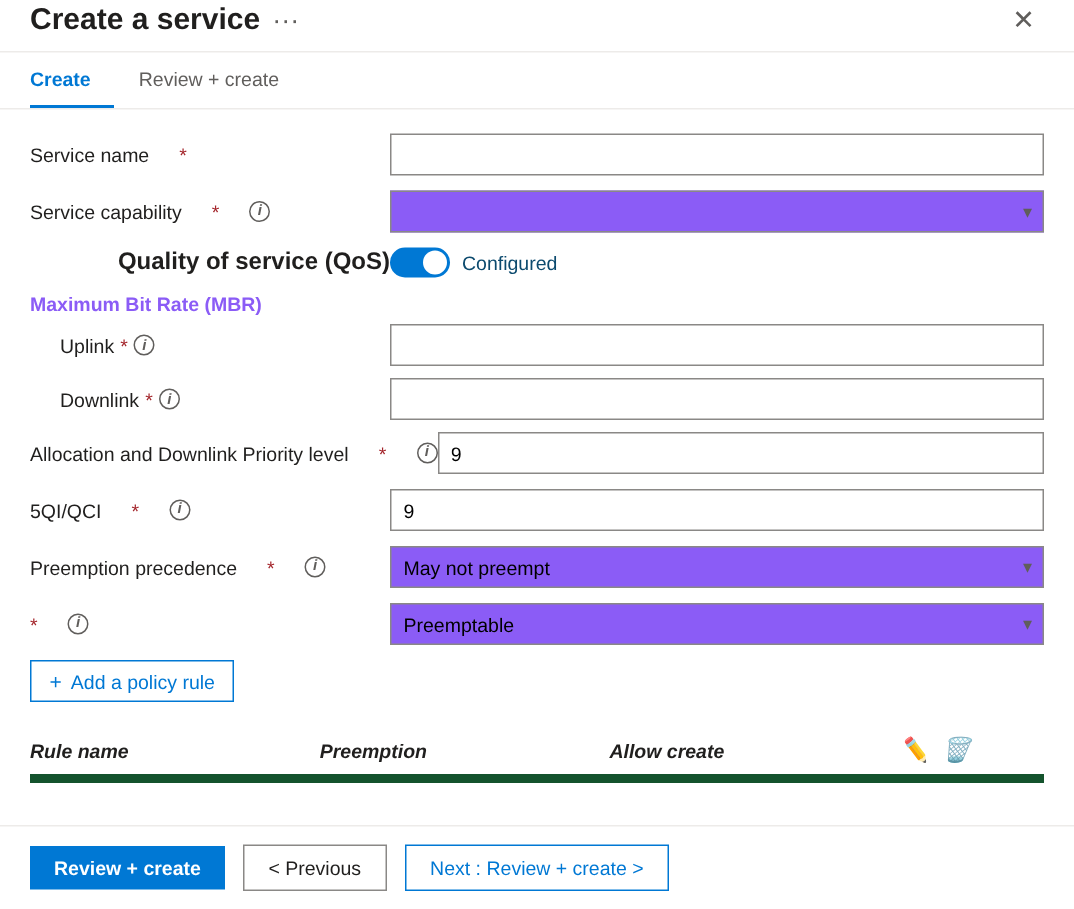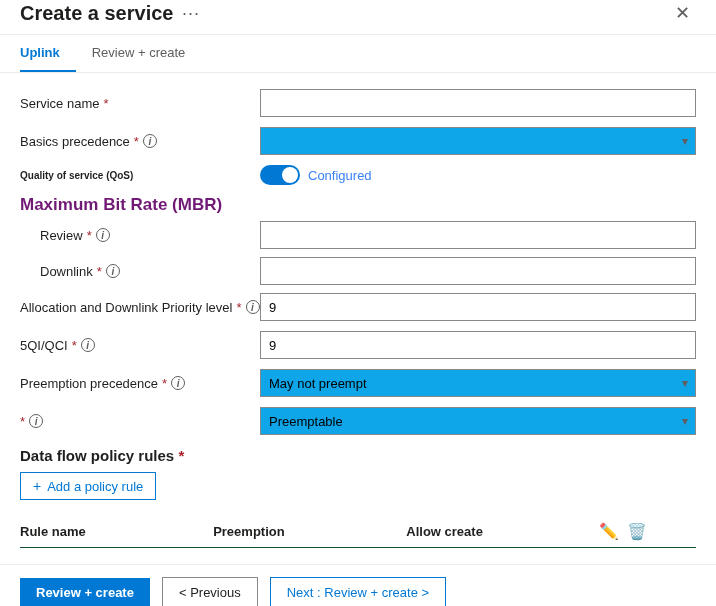--- a/index.html
+++ b/index.html
@@ -79,22 +79,22 @@
     .form-row {
       display: flex;
       align-items: center;
       margin-bottom: 10px;
     }
     .form-label {
       min-width: 240px;
       font-size: 13px;
       color: #201f1e;
       display: flex;
-      align-items: center;
-      gap: 4px;
+      align-items: flex-start;
+      gap: 20px;
     }
     .required {
       color: #a4262c;
     }
     .info-icon {
       display: inline-flex;
       align-items: center;
       justify-content: center;
       width: 14px;
       height: 14px;
@@ -132,40 +132,41 @@
       display: flex;
       align-items: center;
     }
     .select-wrapper select {
       width: 100%;
       height: 28px;
       border: 1px solid #8a8886;
       padding: 0 28px 0 8px;
       font-size: 13px;
       outline: none;
-      background: #0ea5e9;
+      background: #8b5cf6;
       appearance: none;
     }
     .select-chevron {
       position: absolute;
       right: 8px;
       pointer-events: none;
       color: #605e5c;
       font-size: 12px;
     }
     .qos-toggle-row {
       display: flex;
       align-items: center;
       margin-bottom: 10px;
     }
     .qos-label {
-      font-size: 10px;
+      font-size: 16px;
       font-weight: 600;
       color: #201f1e;
       min-width: 240px;
+      text-align: right;
     }
     .toggle-container {
       display: flex;
       align-items: center;
       gap: 8px;
     }
     .toggle {
       width: 40px;
       height: 20px;
       background: #0078d4;
@@ -177,26 +178,26 @@
       position: absolute;
       right: 2px;
       top: 2px;
       width: 16px;
       height: 16px;
       background: #fff;
       border-radius: 50%;
     }
     .toggle-text {
       font-size: 13px;
-      color: #3b82f6;
+      color: #0c4a6e;
     }
     .mbr-label {
-      font-size: 17px;
-      font-weight: 600;
-      color: #701a75;
+      font-size: 13px;
+      font-weight: 600;
+      color: #8b5cf6;
       margin-bottom: 6px;
       margin-top: 4px;
     }
     .indent-row {
       display: flex;
       align-items: center;
       margin-bottom: 8px;
       padding-left: 20px;
     }
     .indent-label {
@@ -226,22 +227,23 @@
       cursor: pointer;
       margin-bottom: 16px;
     }
     .plus-icon {
       font-size: 14px;
       color: #0078d4;
     }
     .table-header {
       display: flex;
       align-items: center;
-      border-bottom: 1px solid #14532d;
+      border-bottom: 6px solid #14532d;
       padding: 6px 0;
+      font-style: italic;
     }
     .th {
       font-size: 13px;
       font-weight: 600;
       color: #201f1e;
     }
     .th-rule-name { flex: 2; }
     .th-precedence { flex: 2; }
     .th-allow-traffic { flex: 2; }
     .th-actions { flex: 1; display: flex; gap: 8px; }
@@ -291,37 +293,37 @@
 
   <div class="dialog-header">
     <div class="dialog-title-row">
       <span class="dialog-title">Create a service</span>
       <span class="dialog-menu-icon">···</span>
     </div>
     <button class="close-btn">✕</button>
   </div>
 
   <div class="tabs">
-    <div class="tab active">Uplink</div>
+    <div class="tab active">Create</div>
     <div class="tab">Review + create</div>
   </div>
 
   <div class="content">
 
     <div class="form-row">
       <label class="form-label">
         <span>Service name</span>
           <span class="required">*</span>
       </label>
       <input class="form-control" type="text" value="" style="">
     </div>
 
     <div class="form-row">
       <label class="form-label">
-        <span>Basics precedence</span>
+        <span>Service capability</span>
           <span class="required">*</span>
         <span class="info-icon">i</span>
       </label>
       <div class="select-wrapper">
         <select class="form-select">
           <option value=""></option>
         </select>
         <span class="select-chevron">▾</span>
       </div>
     </div>
@@ -333,21 +335,21 @@
           <div class="toggle-knob"></div>
         </div>
         <span class="toggle-text">Configured</span>
       </div>
     </div>
 
     <div class="mbr-label">Maximum Bit Rate (MBR)</div>
 
     <div class="indent-row">
       <label class="indent-label">
-        <span>Review</span>
+        <span>Uplink</span>
           <span class="required">*</span>
         <span class="info-icon">i</span>
       </label>
       <input class="form-control" type="text" value="" style="">
     </div>
 
     <div class="indent-row">
       <label class="indent-label">
         <span>Downlink</span>
           <span class="required">*</span>
@@ -396,23 +398,20 @@
       </label>
       <div class="select-wrapper">
         <select class="form-select">
           <option>Preemptable</option>
           <option>Not preemptable</option>
         </select>
         <span class="select-chevron">▾</span>
       </div>
     </div>
 
-    <div class="policy-section-title">
-      <span>Data flow policy rules</span><span class="required"> *</span>
-    </div>
 
     <button class="add-rule-btn">
       <span class="plus-icon">+</span>
       <span>Add a policy rule</span>
     </button>
 
     <div class="table-header">
       <span class="th th-rule-name">Rule name</span>
       <span class="th th-precedence">Preemption</span>
       <span class="th th-allow-traffic">Allow create</span>

